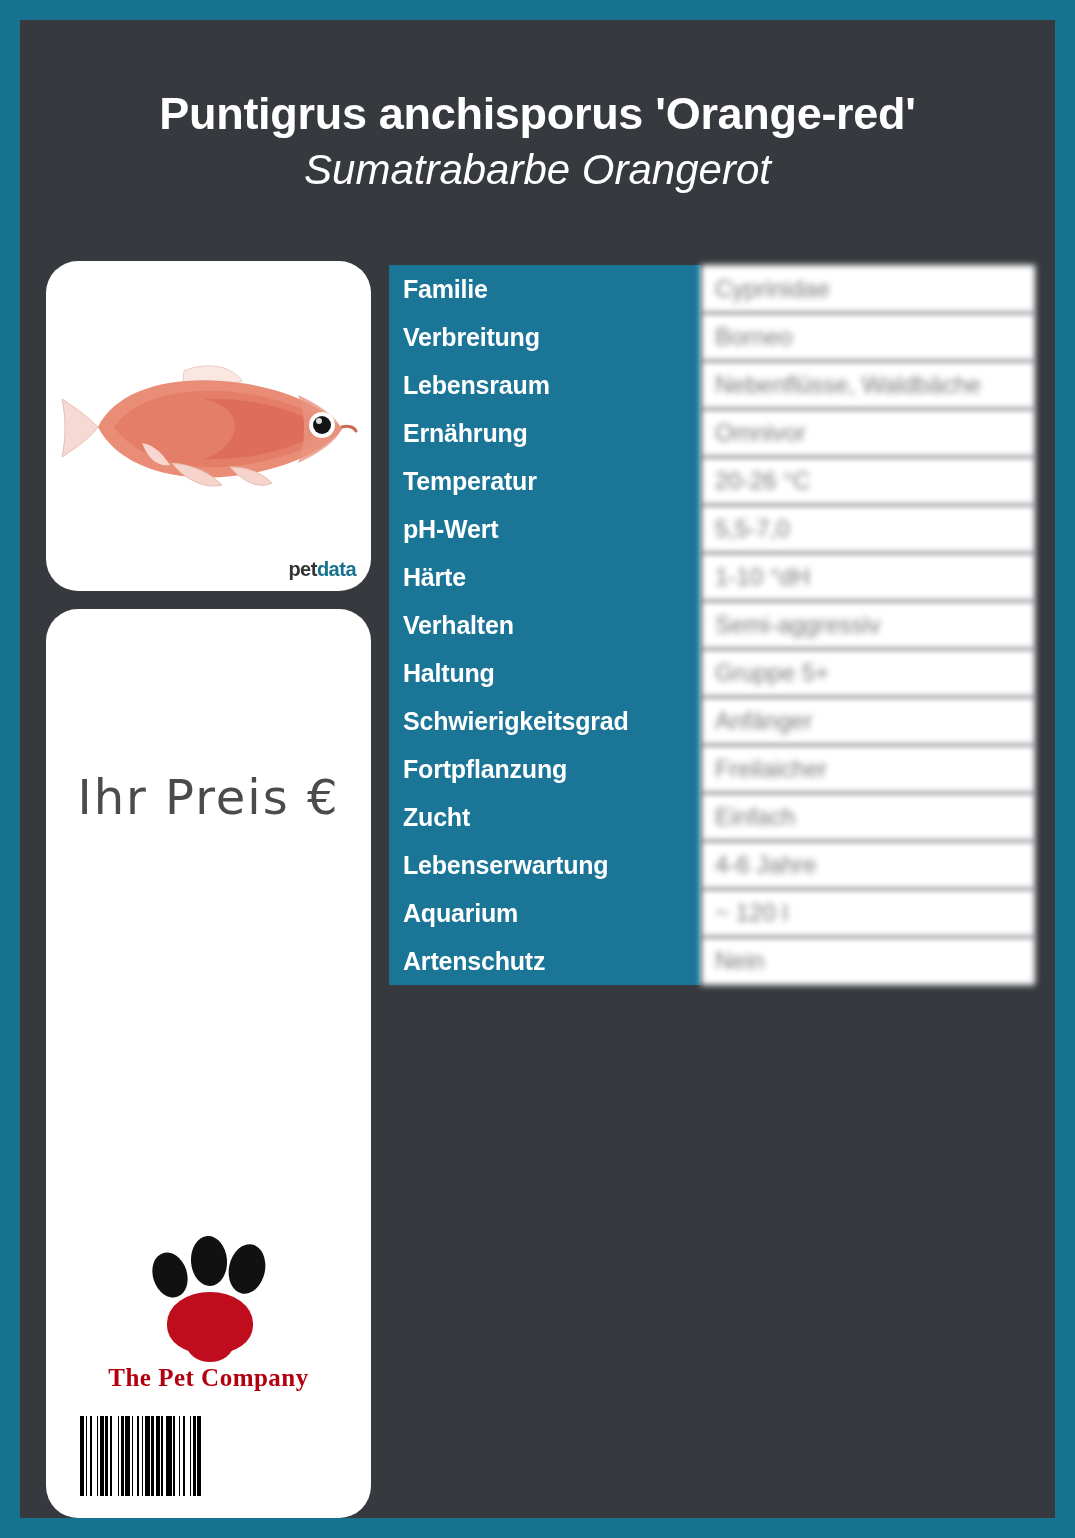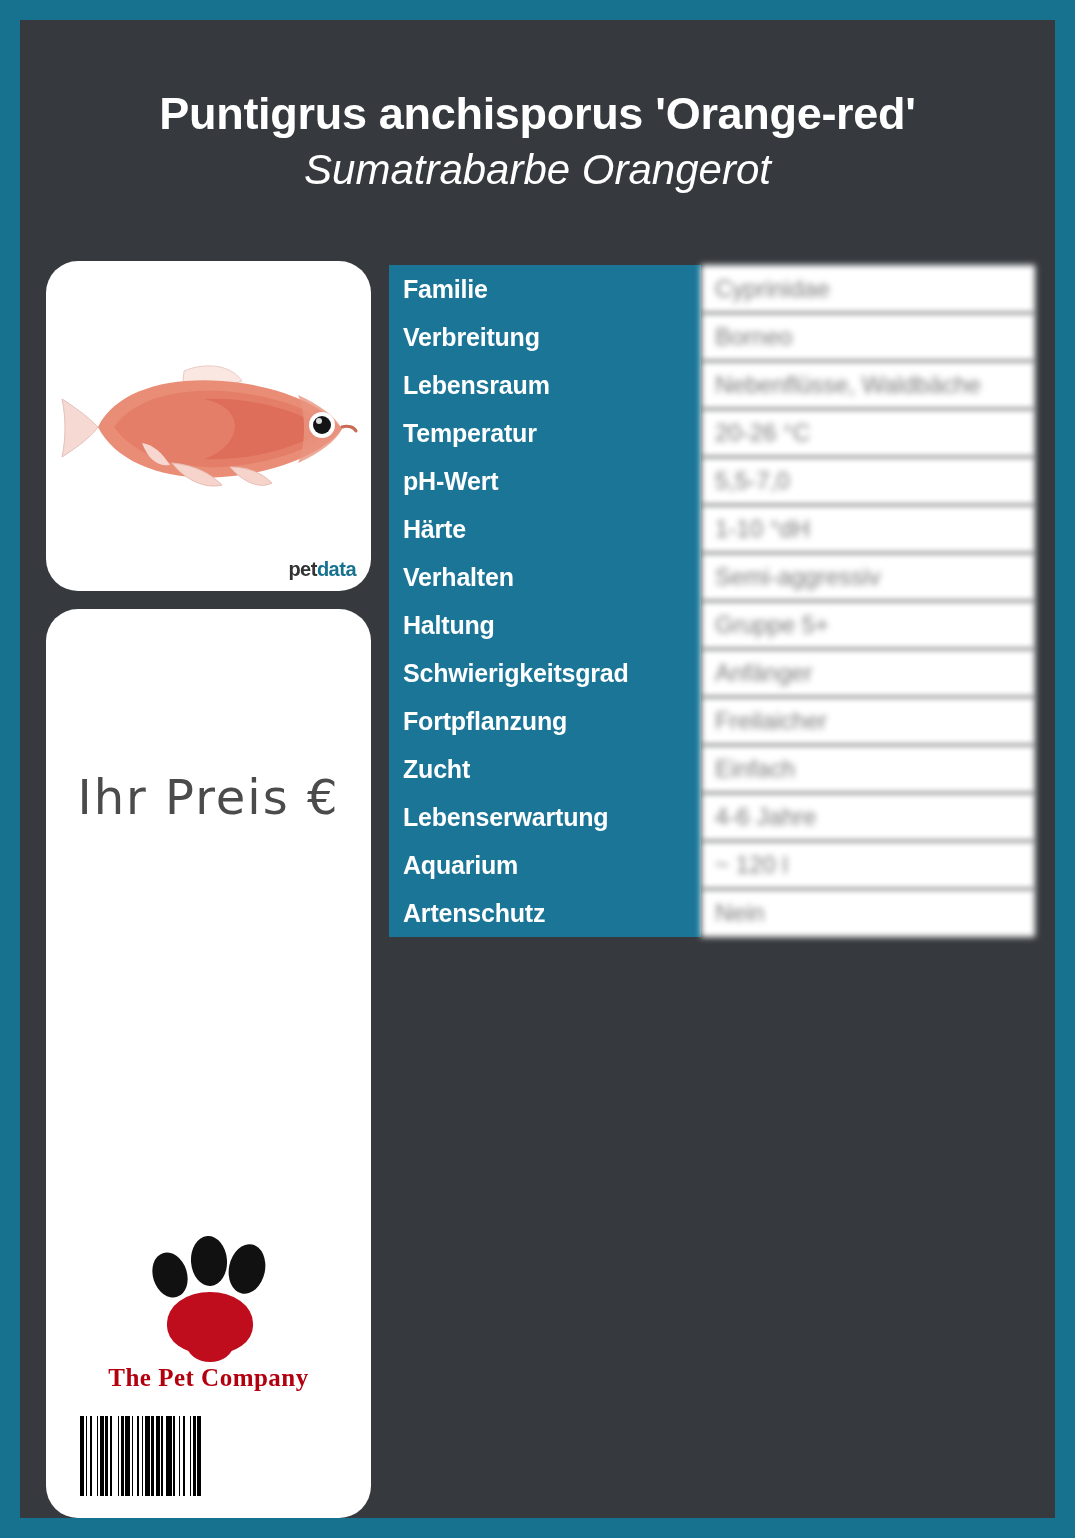--- a/index.html
+++ b/index.html
@@ -310,20 +310,24 @@
           </div>
           <div class="row">
             <div class="cell-label">Verbreitung</div>
             <div class="cell-value">Borneo</div>
           </div>
           <div class="row">
             <div class="cell-label">Lebensraum</div>
             <div class="cell-value">Nebenflüsse, Waldbäche</div>
           </div>
           <div class="row">
+            <div class="cell-label">Ernährung</div>
+            <div class="cell-value">Omnivor</div>
+          </div>
+          <div class="row">
             <div class="cell-label">Temperatur</div>
             <div class="cell-value">20-26 °C</div>
           </div>
           <div class="row">
             <div class="cell-label">pH-Wert</div>
             <div class="cell-value">5,5-7,0</div>
           </div>
           <div class="row">
             <div class="cell-label">Härte</div>
             <div class="cell-value">1-10 °dH</div>

